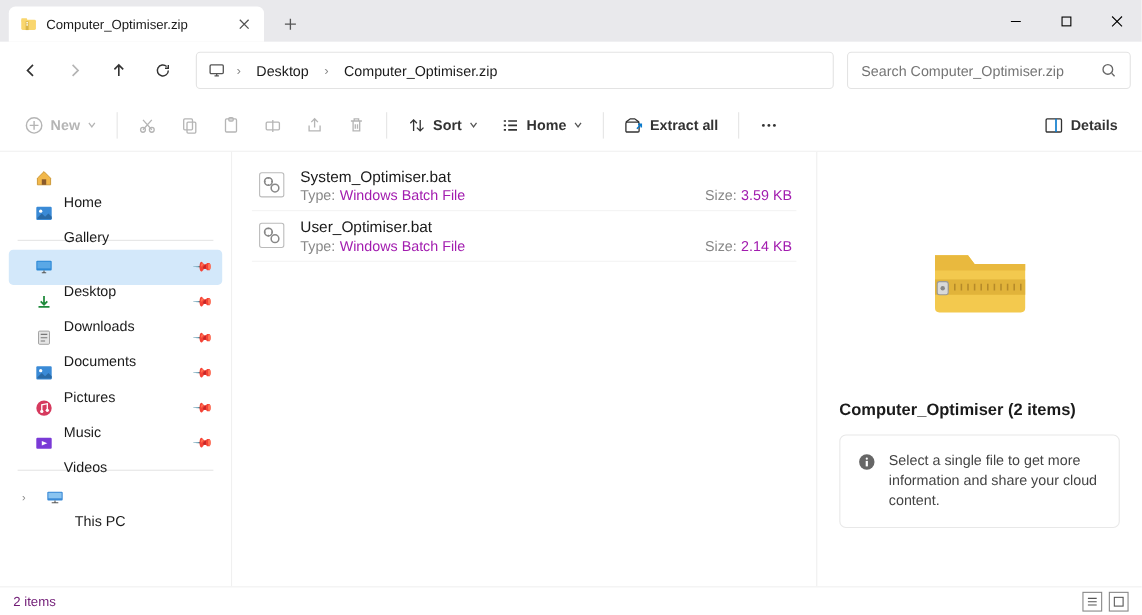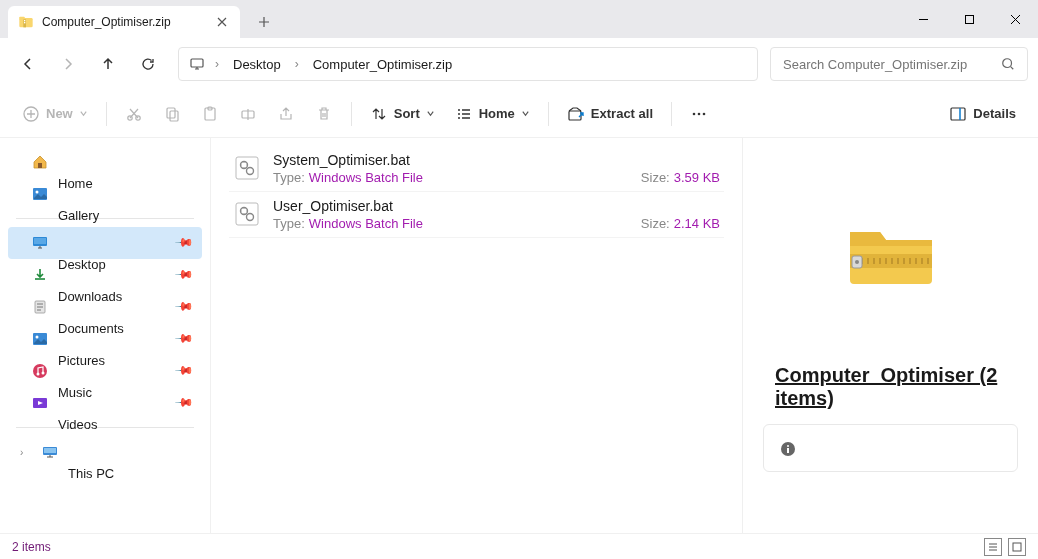--- a/index.html
+++ b/index.html
@@ -46,21 +46,21 @@
   .filemeta { flex: 1; min-width: 0; }
   .filename { font-size: 14px; color: #1a1a1a; margin-bottom: 2px; }
   .filedetails { display: flex; gap: 40px; font-size: 13px; }
   .filedetails .grp { display: flex; gap: 4px; }
   .filedetails .lbl { color: #888; }
   .filedetails .val { color: #a21caf; }
   .filedetails .sizegrp { margin-left: auto; }
   
   .details { width: 296px; border-left: 1px solid #efefef; display: flex; flex-direction: column; padding: 16px 20px; }
   .details .preview { flex: 0 0 200px; display: flex; align-items: center; justify-content: center; }
-  .details h2 { font-size: 20px; font-weight: 600; margin: 10px 12px 14px; text-decoration: underline; }
+  .details h2 { font-size: 15px; font-weight: 600; margin: 10px 0 14px; }
   .details .tip { background: #fff; border: 1px solid #e8e8e8; border-radius: 6px; padding: 14px 16px; display: flex; gap: 12px; font-size: 13px; color: #444; line-height: 1.4; }
   .details .tip svg { flex-shrink: 0; margin-top: 2px; }
   
   .status { height: 26px; border-top: 1px solid #f0f0f0; display: flex; align-items: center; padding: 0 12px; font-size: 12px; color: #701a75; }
   .status .viewsw { margin-left: auto; display: flex; gap: 6px; }
   .vbtn { width: 18px; height: 18px; display: flex; align-items: center; justify-content: center; border: 1px solid #888; }
   
   .ico16 { width: 16px; height: 16px; flex-shrink: 0; }
   .ico18 { width: 18px; height: 18px; flex-shrink: 0; }
 </style>
@@ -383,20 +383,21 @@
         <circle cx="11" cy="44" r="2" fill="#888"></circle>
       </svg>
     </div>
     <h2>Computer_Optimiser (2 items)</h2>
     <div class="tip">
       <svg width="16" height="16" viewBox="0 0 16 16">
           <circle cx="8" cy="8" r="7" fill="#666"></circle>
           <circle cx="8" cy="5" r="1" fill="#fff"></circle>
           <rect x="7" y="7" width="2" height="5" fill="#fff"></rect>
         </svg>
+      <span>Select a single file to get more information and share your cloud content.</span>
     </div>
   </div>
 
 </div>
 
 <div class="status">
   <span>2 items</span>
   <div class="viewsw">
     <div class="vbtn">
         <svg width="10" height="10" viewBox="0 0 10 10">

